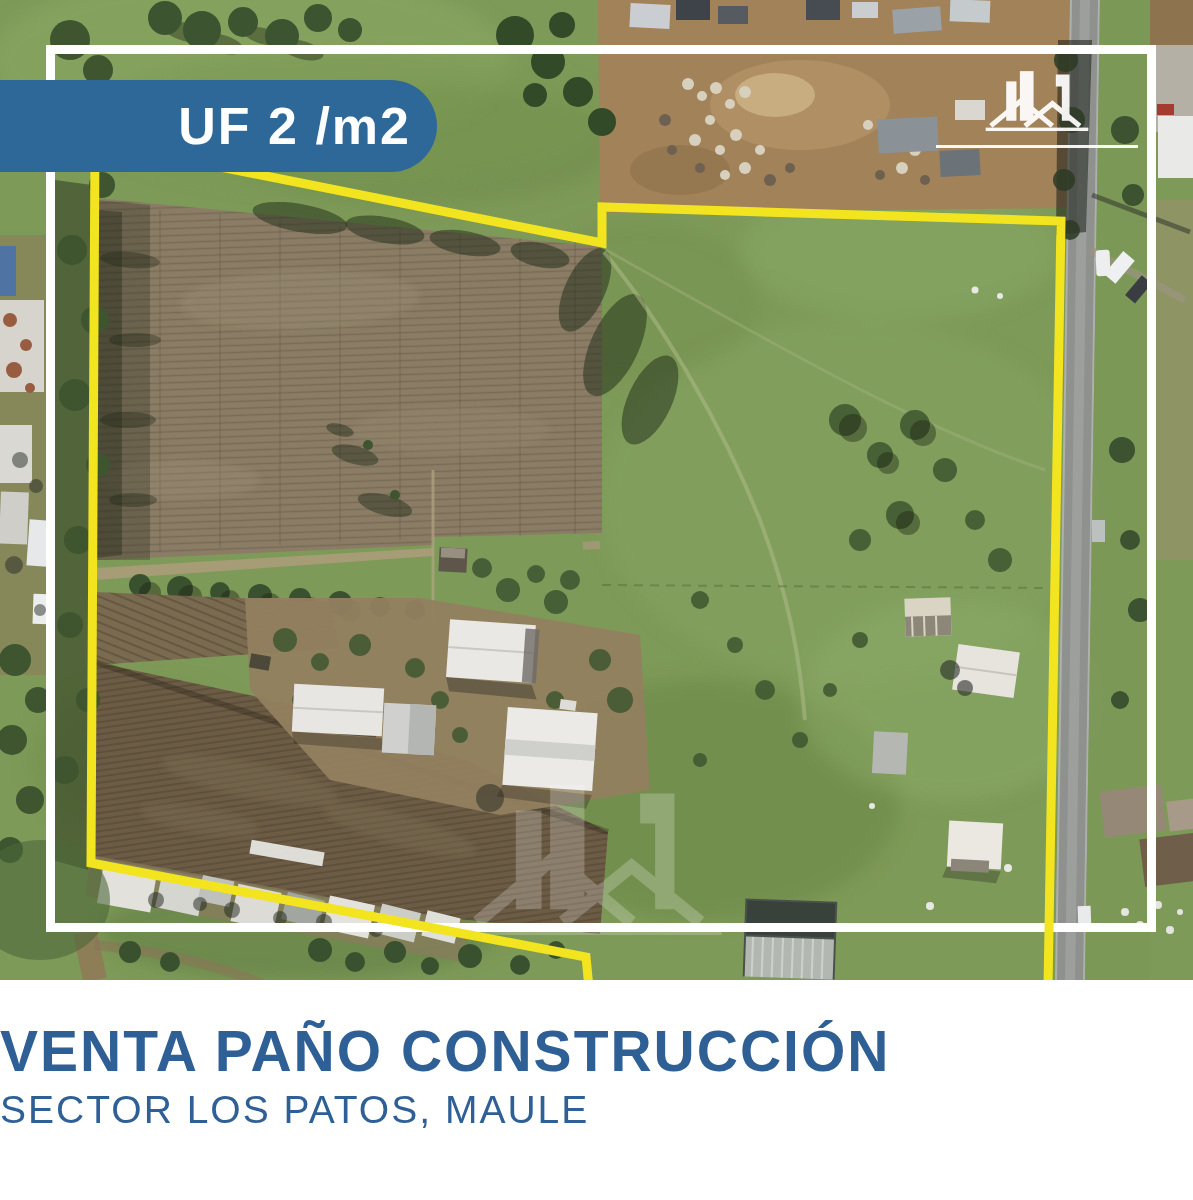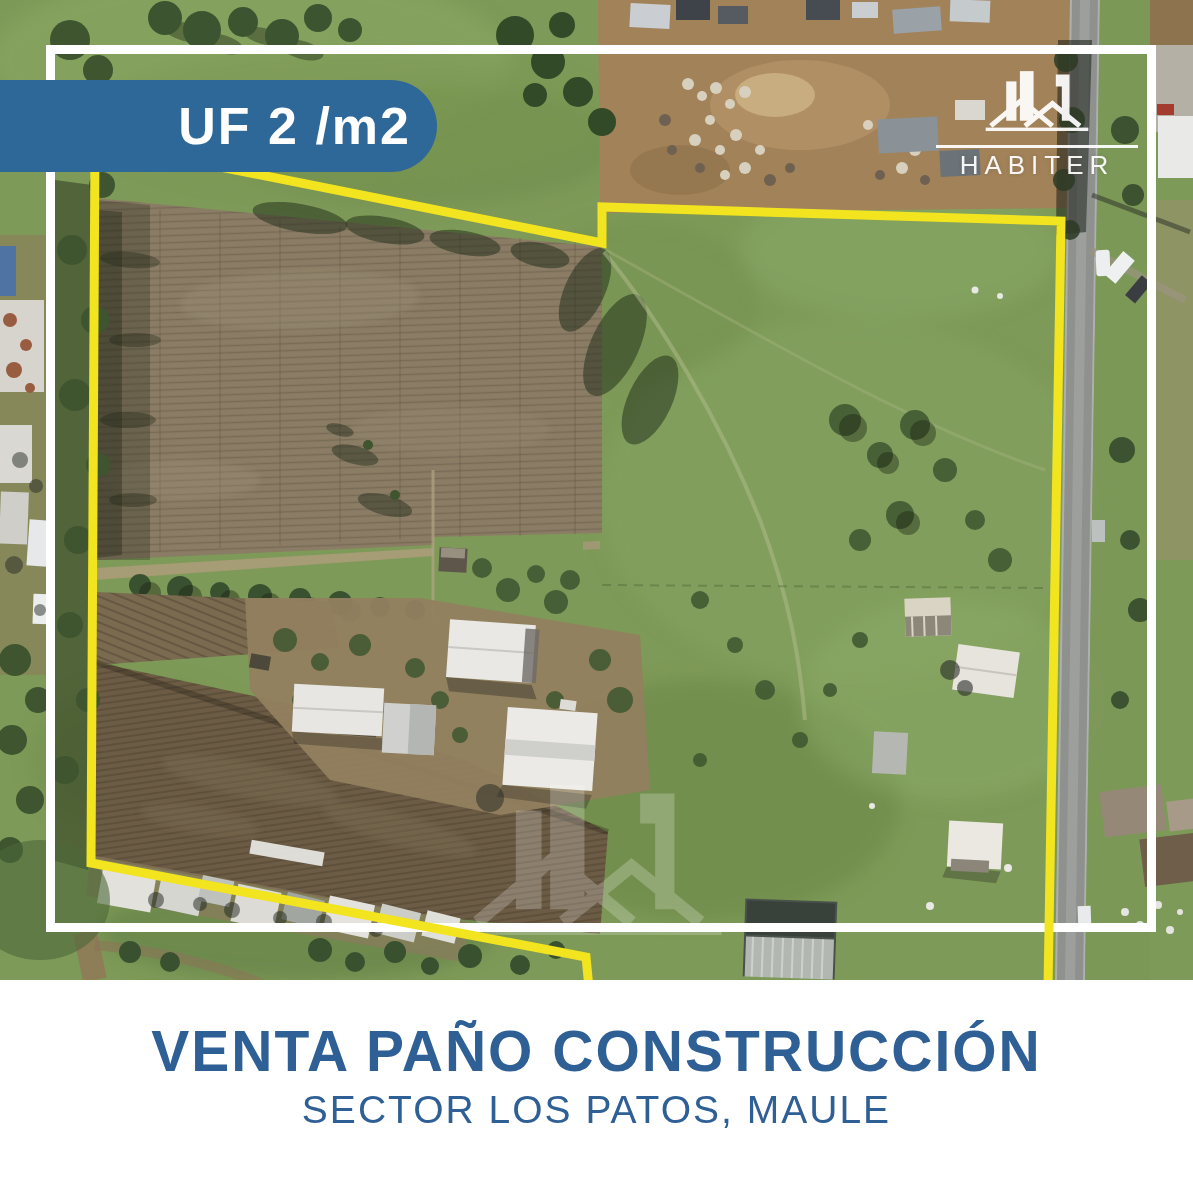--- a/index.html
+++ b/index.html
@@ -24,21 +24,21 @@
   .badge-label{
     color:var(--badge-text,#fff);font-size:52px;font-weight:bold;letter-spacing:2px;
   }
   .brand-logo{position:absolute;left:932px;top:66px;width:210px;z-index:6;opacity:.93;color:#fff;}
   .brand-icon{display:block;margin:0 auto;}
   .brand-rule{height:3px;background:#fff;margin:2px 4px 0 4px;}
   .brand-word{
     text-align:center;font-size:26px;letter-spacing:6px;font-weight:500;margin-top:2px;
     text-shadow:0 0 4px rgba(80,80,80,.25);
   }
-  .caption{position:absolute;left:0;top:980px;width:1193px;height:220px;background:#fff;text-align:center;z-index:7;}
+  .caption{position:absolute;left:0;top:980px;width:1193px;height:220px;background:#fff;text-align:left;z-index:7;}
   .caption-title{
     margin:42px 0 0 0;font-size:57px;line-height:1.05;font-weight:bold;letter-spacing:2px;
     color:var(--title-text,#2e5f95);
   }
   .caption-subtitle{
     margin:8px 0 0 0;font-size:39px;line-height:1.05;font-weight:400;letter-spacing:2px;
     color:var(--title-text,#2e5f95);
   }
 </style>
 </head>
@@ -527,21 +527,20 @@
 
   <div class="badge">
     <span class="badge-label">UF 2 /m2</span>
   </div>
 
   <div class="brand-logo">
     <svg class="brand-icon" width="120" height="77" viewBox="0 0 140 90" aria-hidden="true">
       <use href="#habiter-icon"></use>
     </svg>
     <div class="brand-rule"></div>
-    <div class="brand-word">HABITER</div>
   </div>
 
   <div class="caption">
     <h1 class="caption-title">VENTA PAÑO CONSTRUCCIÓN</h1>
     <h2 class="caption-subtitle">SECTOR LOS PATOS, MAULE</h2>
   </div>
 
 </div>
 
 </body></html>

